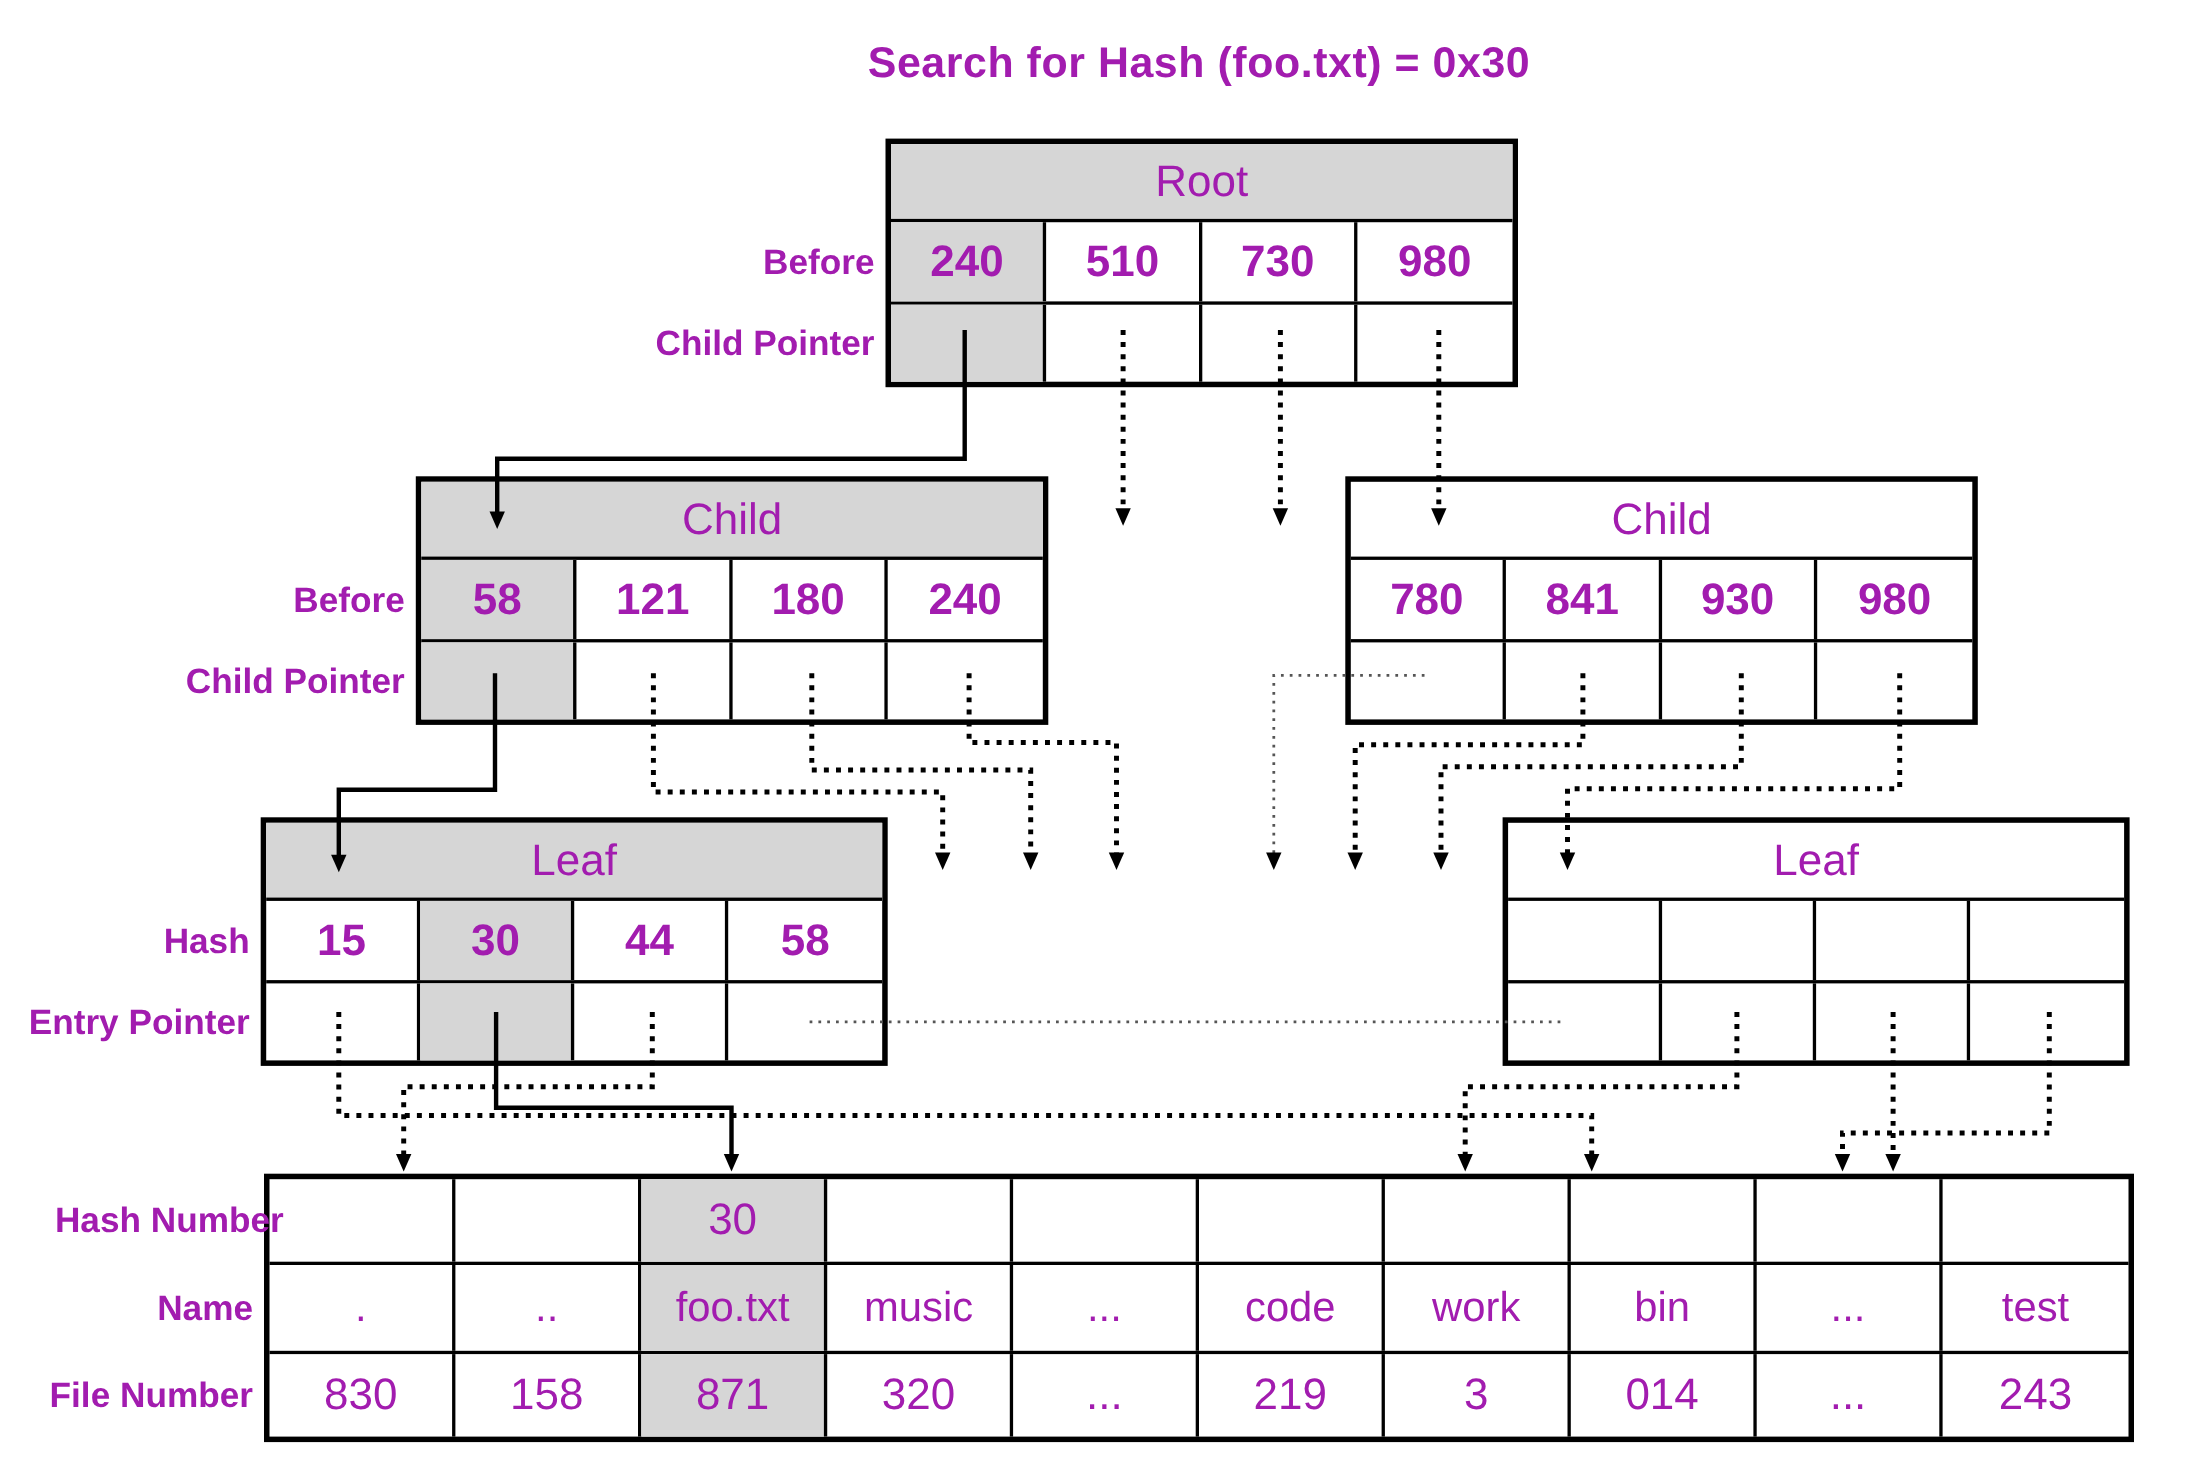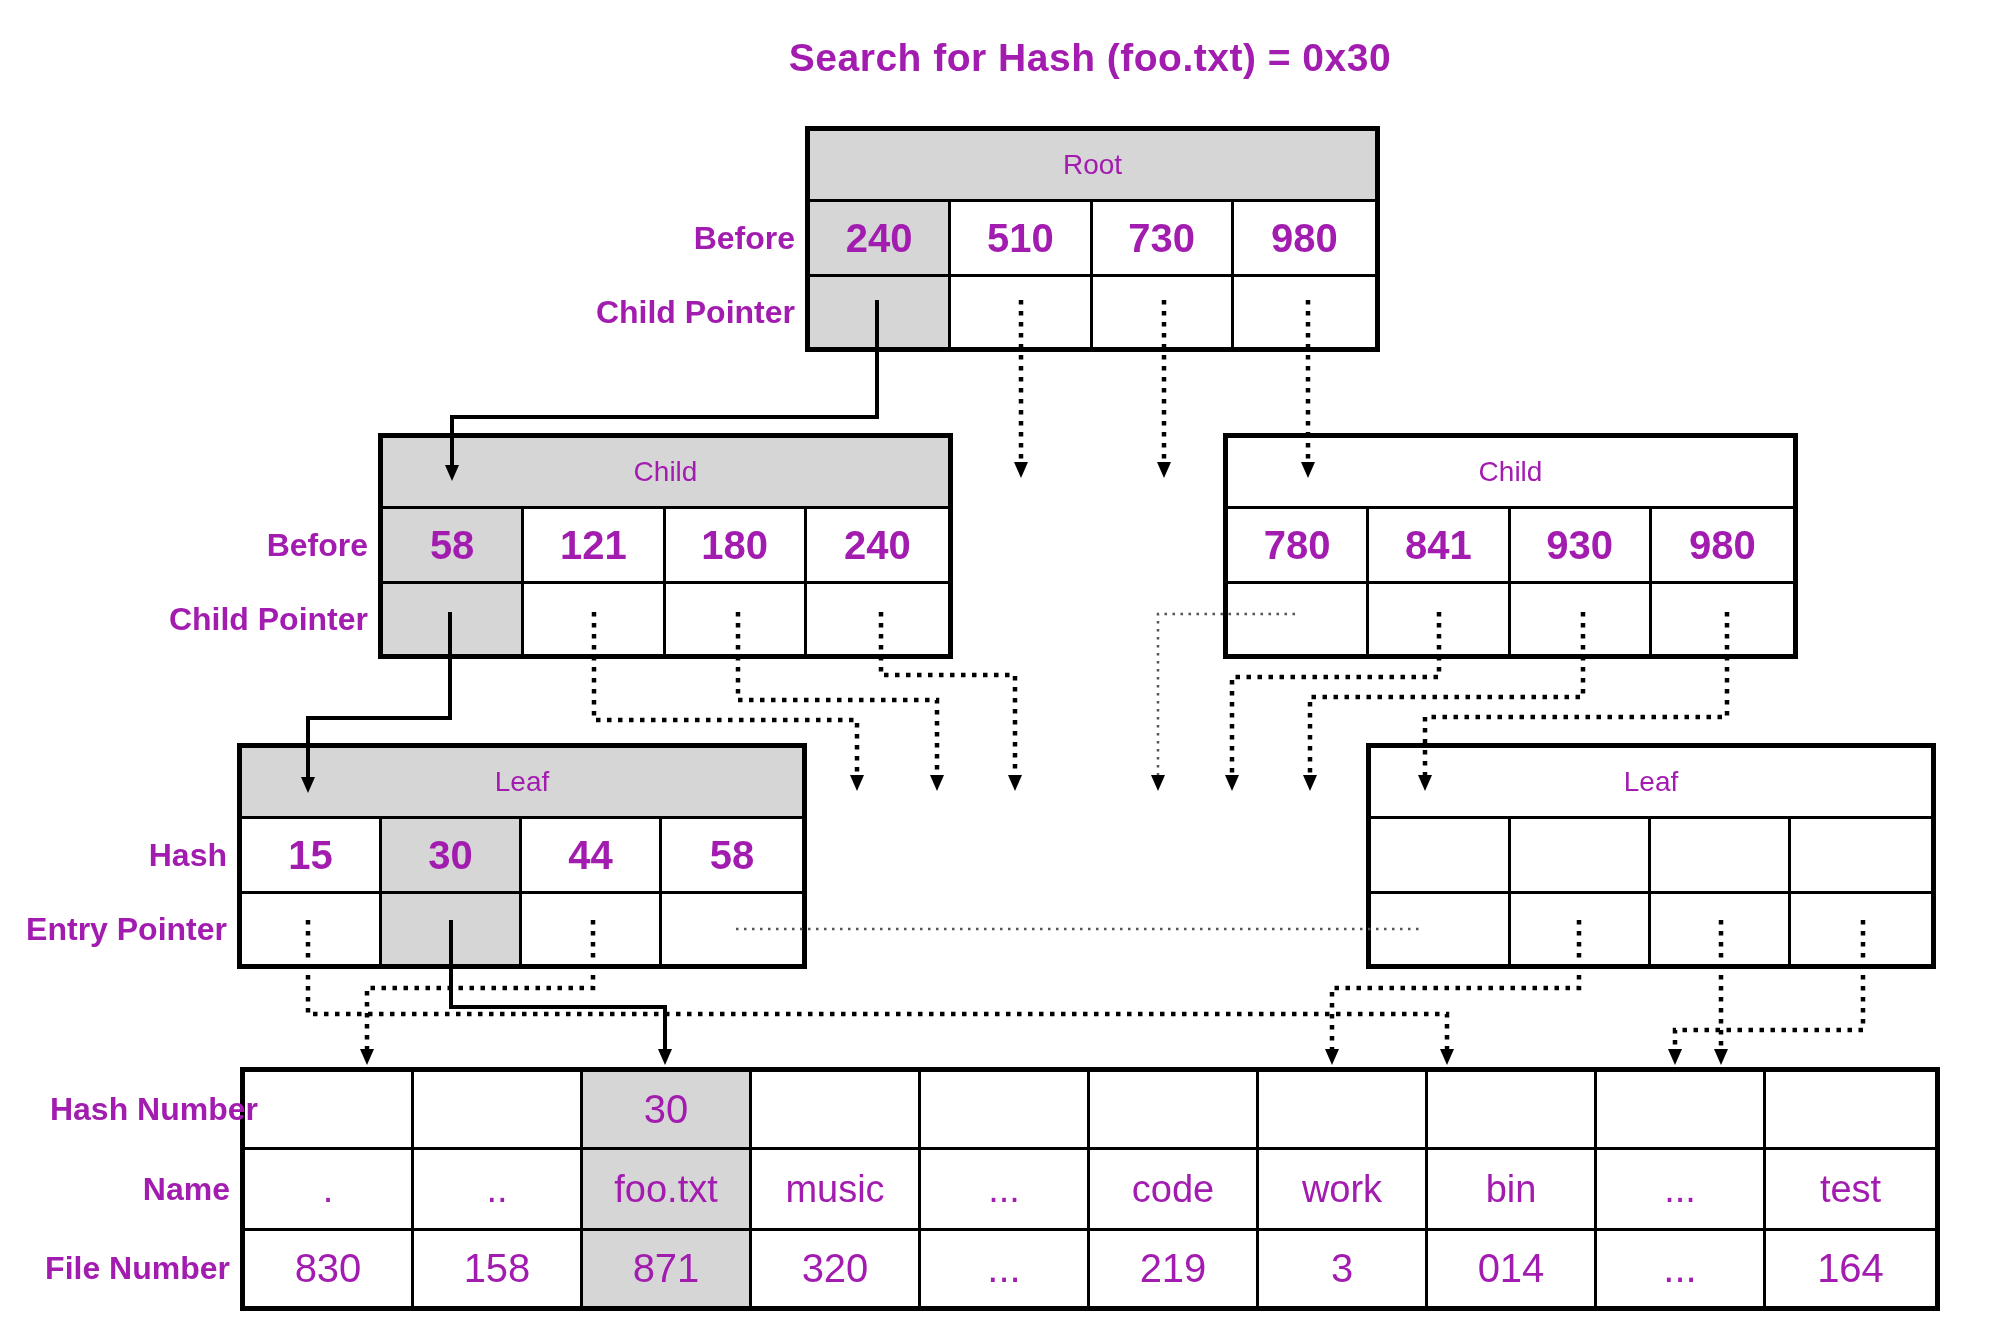--- a/index.html
+++ b/index.html
@@ -9,21 +9,21 @@
   }
   #title{
     position:absolute;left:560px;top:36px;width:1060px;text-align:center;
     font-size:39px;font-weight:700;letter-spacing:0.5px;
   }
   .node{
     position:absolute;background:#fff;border:5px solid #000;box-sizing:border-box;
   }
   .hdr{
     height:68px;display:flex;align-items:center;justify-content:center;
-    font-size:28px;border-bottom:3px solid #000;
+    font-size:40px;border-bottom:3px solid #000;
   }
   .row{display:grid;grid-template-columns:repeat(4,1fr);border-bottom:3px solid #000;font-weight:bold;}
   .row:last-child{border-bottom:none;}
   .cell{
     border-right:3px solid #000;display:flex;align-items:center;justify-content:center;
     font-size:40px;
   }
   .cell:last-child{border-right:none;}
   .vrow .cell{height:72px;}
   .prow .cell{height:70px;}
@@ -163,21 +163,21 @@
     <div class="row10 r3">
       <div class="cell">830</div>
       <div class="cell">158</div>
       <div class="cell gray">871</div>
       <div class="cell">320</div>
       <div class="cell">...</div>
       <div class="cell">219</div>
       <div class="cell">3</div>
       <div class="cell">014</div>
       <div class="cell">...</div>
-      <div class="cell">164</div>
+      <div class="cell">243</div>
     </div>
   </div>
   <div class="rowlabel" style="left:0px;top:1094px;width:230px;margin-left:28px;">Hash Number</div>
   <div class="rowlabel" style="left:0px;top:1174px;width:230px;">Name</div>
   <div class="rowlabel" style="left:0px;top:1253px;width:230px;">File Number</div>
 
   <svg id="arrows" width="2009" height="1334" viewBox="0 0 2009 1334">
     <defs>
       <marker id="ah" markerUnits="userSpaceOnUse" markerWidth="26" markerHeight="26" refX="2" refY="9" orient="auto">
         <path d="M1,2 L17,9 L1,16 Z" fill="#000"></path>

